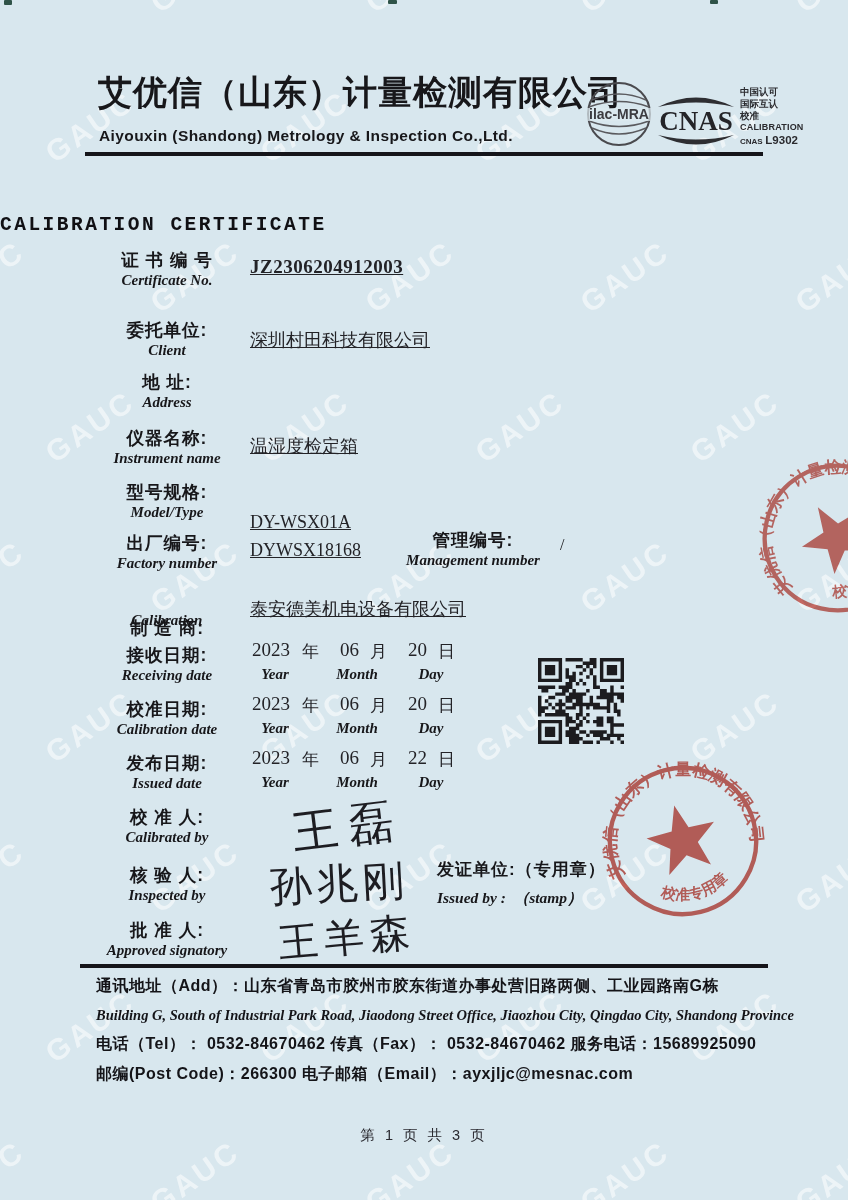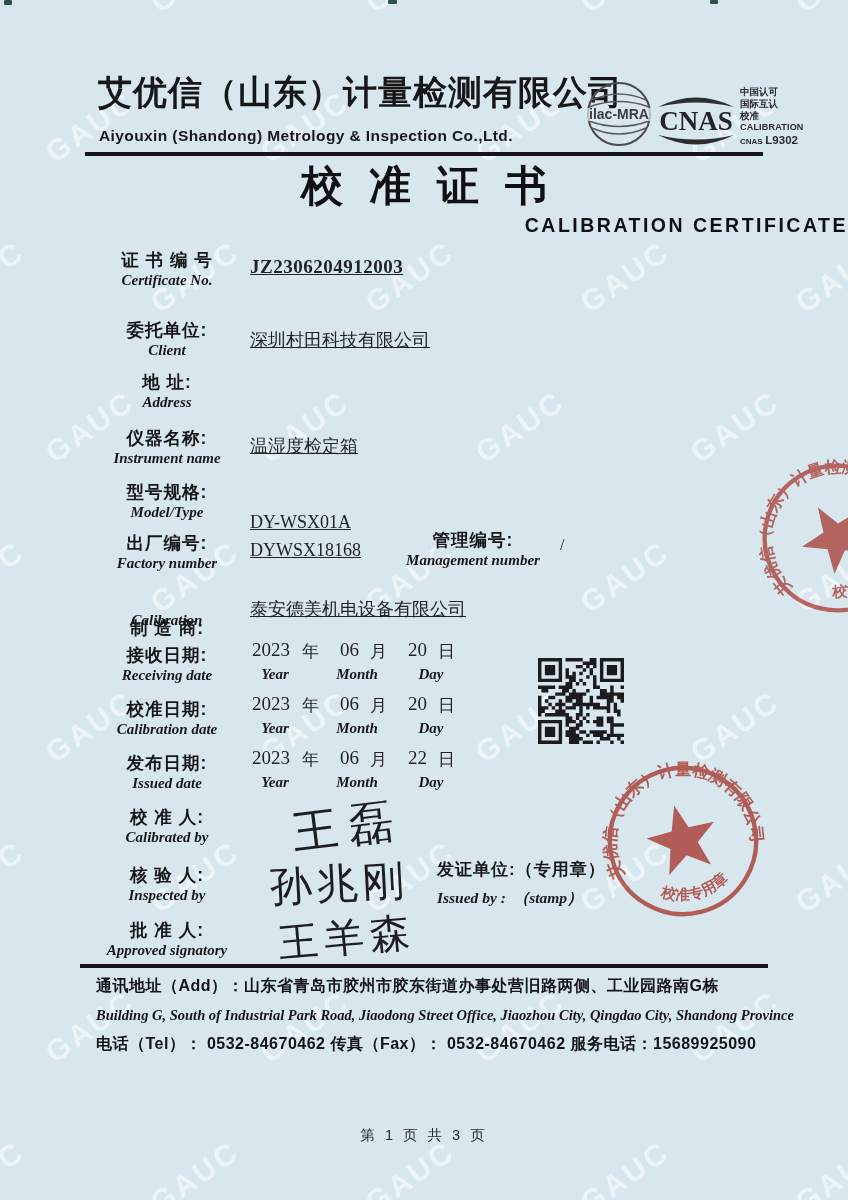--- a/index.html
+++ b/index.html
@@ -17,21 +17,21 @@
   .speck{position:absolute; background:#2f5348; border-radius:1px;}
   .company-cn{left:98px; top:70px; font-size:34px; font-weight:700; letter-spacing:1px; color:#17171a; white-space:nowrap;}
   .company-en{left:99px; top:127px; font-size:15.5px; font-weight:700; letter-spacing:.4px; color:#17171a; white-space:nowrap;}
   .accred{left:740px; top:86px; font-weight:700; color:#2a2a2e; line-height:1.25; font-size:9.5px;}
   .accred .sm{font-size:9px; letter-spacing:.2px;}
   .accred .cnas-sm{font-size:8px;}
   .accred .l9302{font-size:11.5px; font-weight:700;}
   .rule{background:#15151a;}
   .title-cn{left:0; top:158px; width:100%; text-align:center; font-size:42px; font-weight:700;
     letter-spacing:26px; text-indent:26px; color:#101014;}
-  .title-en{left:0; top:214px; width:100%; text-align:right; font-size:19.5px; font-weight:700; letter-spacing:2.5px; color:#101014;}
+  .title-en{left:0; top:214px; width:100%; text-align:left; font-size:19.5px; font-weight:700; letter-spacing:2.5px; color:#101014;font-family:Liberation Mono, monospace;}
   .lbl{position:absolute; left:86px; width:162px; text-align:center;}
   .lbl .cn{display:block; font-size:17.5px; font-weight:700; letter-spacing:1px; color:#17171a; white-space:nowrap;}
   .lbl-en{position:absolute; left:86px; width:162px; text-align:center;
     font:italic 700 15px "Liberation Serif",serif; color:#17171a; white-space:nowrap;}
   .lbl2{left:398px; width:150px;}
   .lbl2en{left:390px; width:166px;}
   .val{position:absolute; left:250px; font:18px "Liberation Serif",serif; color:#232327; white-space:nowrap;text-decoration:underline;}
   .val-bold{font-weight:700; font-size:19px; letter-spacing:.5px;}
   .dnum{position:absolute; font:19px "Liberation Serif",serif; color:#232327;}
   .dcjk{position:absolute; font-size:17px; color:#232327;}
@@ -121,21 +121,20 @@
   <div class="abs accred">
     <div>中国认可</div>
     <div>国际互认</div>
     <div>校准</div>
     <div class="sm">CALIBRATION</div>
     <div><span class="cnas-sm">CNAS</span> <span class="l9302">L9302</span></div>
   </div>
 
   <div class="abs rule" style="left:85px;top:152px;width:678px;height:4px;"></div>
 
-  <div class="abs title-cn">校准证书</div>
   <div class="abs title-en">CALIBRATION CERTIFICATE</div>
 
   <div class="lbl" style="top:248px;">
       <span class="cn">证 书 编 号</span>
     </div>
   <div class="lbl-en" style="top:272px;">Certificate No.</div>
   <div class="val val-bold" style="top:256px;">JZ2306204912003</div>
 
   <div class="lbl" style="top:318px;">
       <span class="cn">委托单位:</span>
@@ -269,16 +268,17 @@
       <textPath href="#arcBot2" startOffset="50%" text-anchor="middle">校准专用章</textPath>
     </text>
     <polygon fill="#c94a40" points="100,58 110,86.3 139.9,87 116.2,105.3 124.7,134 100,117 75.3,134 83.8,105.3 60.1,87 90,86.3"></polygon>
   </svg>
 
   <div class="abs rule" style="left:80px;top:964px;width:688px;height:4px;"></div>
 
   <div class="foot f-serif" style="top:1007px;">Building G, South of Industrial Park Road, Jiaodong Street Office, Jiaozhou  City, Qingdao City, Shandong Province</div>
   <div class="foot f-sans" style="top:976px;">通讯地址（Add）：山东省青岛市胶州市胶东街道办事处营旧路两侧、工业园路南G栋</div>
   <div class="foot f-sans" style="top:1034px;">电话（Tel）： 0532-84670462   传真（Fax）： 0532-84670462   服务电话：15689925090</div>
+  <div class="foot f-sans" style="top:1064px;">邮编(Post Code)：266300    电子邮箱（Email）：ayxjljc@mesnac.com</div>
 
   <div class="abs pageinfo">第 1 页 共 3 页</div>
 
 </div>
 
 </body></html>

